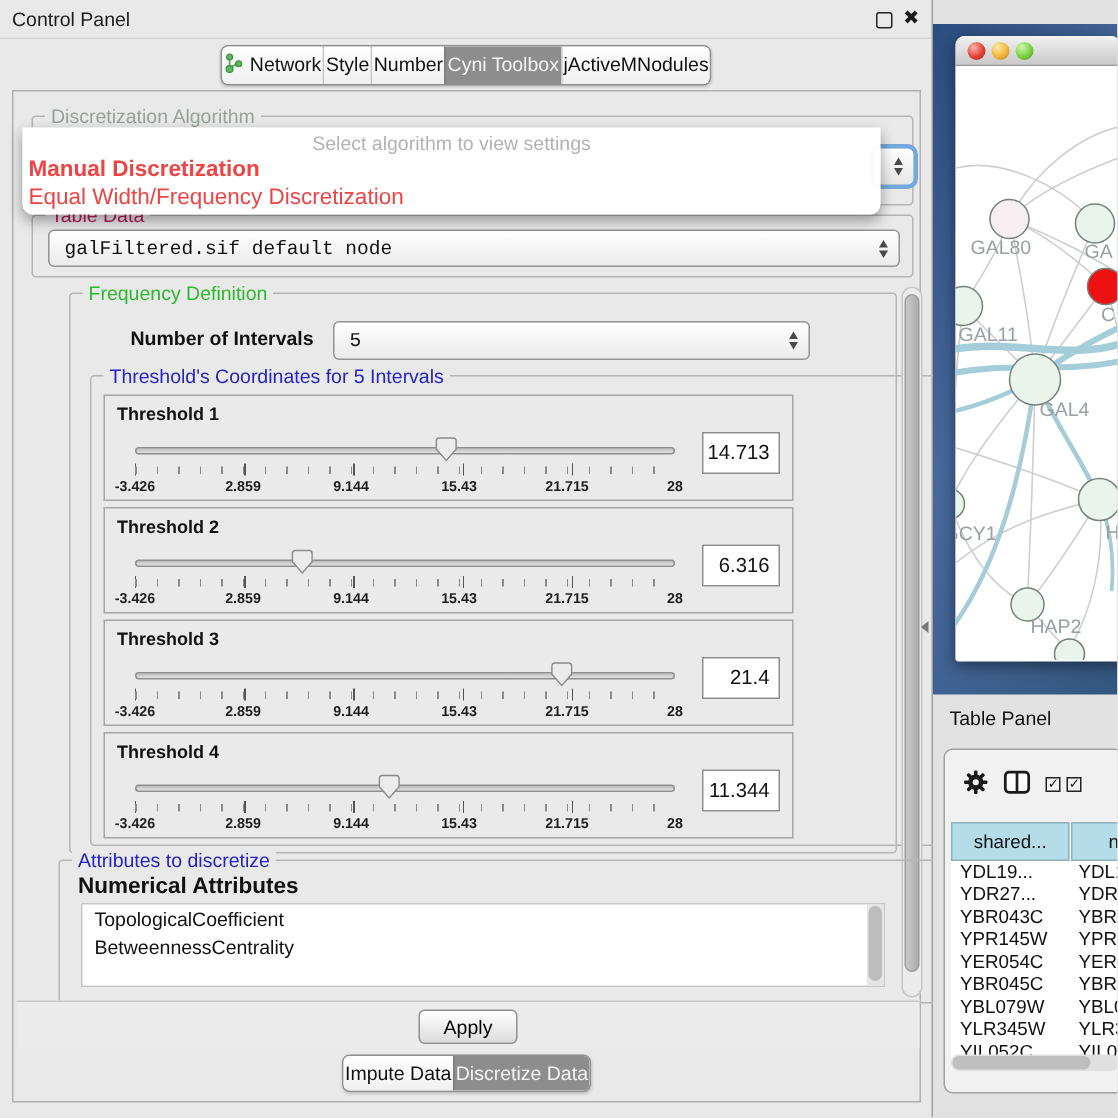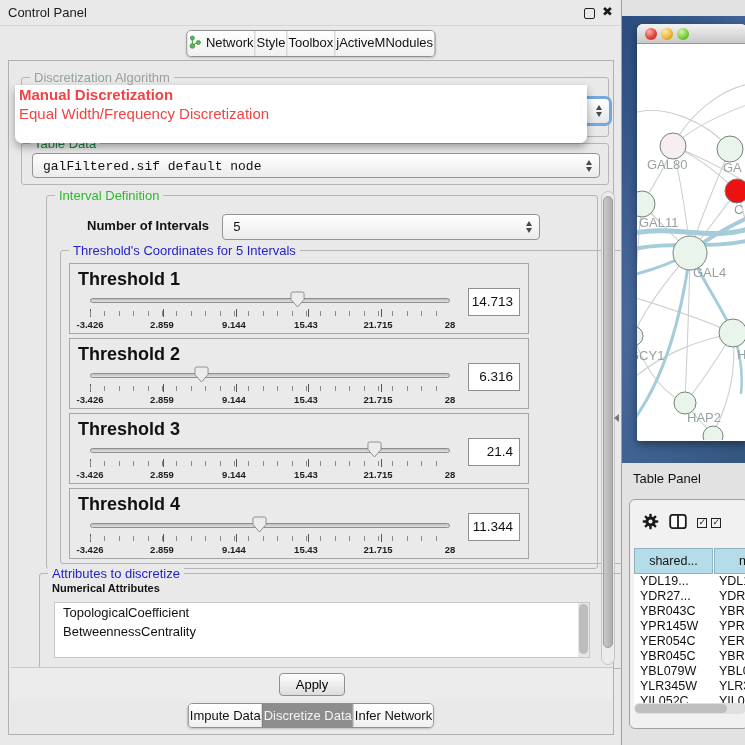--- a/index.html
+++ b/index.html
@@ -19,21 +19,21 @@
   .seg.sel { background:var(--tab_selected_bg,#8d8d8d); color:#f4f4f4; border-left-color:#7d7d7d; }
   .top-tabs { position:absolute; top:30px; left:50%; transform:translateX(-50%); }
 
   .outer-panel { position:absolute; left:8px; top:60px; width:606px; height:675px; border:1px solid #b0b0b0; background:#e9e9e9; }
 
   .group { position:absolute; border:1px solid #b5b5b5; border-radius:3px; }
   .gtitle { position:absolute; top:-8px; left:8px; background:#e9e9e9; padding:0 4px; font-size:13px; white-space:nowrap; }
   .gtitle.green { color:var(--accent_green,#2db92d); }
   .gtitle.blue  { color:var(--section_blue,#2323cc); }
   .gtitle.muted { color:var(--muted_title,#97a29a); }
-  .gtitle.dark  { color:#15803d;text-align:center; }
+  .gtitle.dark  { color:#be185d;text-align:center; }
 
   .algo-group { left:12px; top:16px; width:588px; height:60px; }
   .focus-stub { position:absolute; left:558px; top:18px; width:32px; height:30px; border:3px solid #74a9df; border-radius:7px; background:linear-gradient(#ffffff,#e6e6e6); }
 
   .popup { position:absolute; left:6px; top:24px; width:572px; height:58px; background:rgba(255,255,255,.97); border-radius:0 0 7px 7px; box-shadow:0 4px 9px rgba(0,0,0,.35); z-index:40; }
   .popup-placeholder { padding-top:3px; text-align:center; font-size:13px; color:#b3b3b3; }
   .popup-item { font-size:15px; padding:1px 4px; color:#ef4444; }
   .popup-item.bold { font-weight:bold; }
 
   .td-group { left:12px; top:82px; width:588px; height:42px; }
@@ -43,37 +43,37 @@
   .stepper .up { width:0; height:0; border-left:3.5px solid transparent; border-right:3.5px solid transparent; border-bottom:5px solid #4a4a4a; }
   .stepper .down { width:0; height:0; border-left:3.5px solid transparent; border-right:3.5px solid transparent; border-top:5px solid #4a4a4a; }
   .table-combo { left:10px; top:9px; width:568px; height:25px; }
 
   .int-group { left:37px; top:134px; width:552px; height:374px; }
   .noi-label { position:absolute; left:40px; top:22px; font-size:13px; font-weight:bold; }
   .noi-combo { left:175px; top:18px; width:318px; height:26px; }
 
   .thr-group { left:13px; top:54px; width:628px; height:314px; }
   .thr { position:absolute; left:8px; width:460px; height:71px; border:1px solid #a6a6a6; background:#eaeaea; }
-  .thr-label { position:absolute; left:8px; top:5px; font-size:18px; font-weight:bold; }
+  .thr-label { position:absolute; left:8px; top:5px; font-size:12px; font-weight:bold; }
   .slider { position:absolute; left:20px; top:27px; width:360px; height:40px; }
   .track { position:absolute; left:0; right:0; top:7px; height:5px; border:1px solid #8e8e8e; border-radius:3px; background:linear-gradient(#bdbdbd,#e2e2e2); }
   .thumb { position:absolute; top:0; width:15px; height:17px; }
   .ticks-minor { position:absolute; left:0; top:20px; width:100%; height:5px;
       background:repeating-linear-gradient(90deg,#8a8a8a 0,#8a8a8a 1px,transparent 1px,transparent 4%); }
   .ticks-major { position:absolute; left:0; top:18px; width:101%; height:8px;
       background:repeating-linear-gradient(90deg,#555 0,#555 1px,transparent 1px,transparent 20%); }
   .tick-labels { position:absolute; left:0; top:28px; width:100%; height:12px; }
   .tick-labels span { position:absolute; transform:translateX(-50%); font-size:9.5px; font-weight:bold; color:#1d1d1d; white-space:nowrap; }
   .valbox { position:absolute; right:8px; top:24px; width:52px; height:28px; background:#fff; border:1px solid #8f8f8f; font-size:13.5px; line-height:26px; text-align:right; padding-right:6px; }
 
   .vscroll { position:absolute; left:592px; top:130px; width:14px; height:474px; background:#ececec; border:1px solid #c6c6c6; border-radius:7px; }
   .vthumb { position:absolute; left:1px; right:1px; top:4px; height:452px; background:linear-gradient(90deg,#c9c9c9,#adadad); border:1px solid #9c9c9c; border-radius:6px; }
 
   .attr-group { left:30px; top:512px; width:668px; height:96px; }
-  .attr-label { position:absolute; left:12px; top:8px; font-size:11px; font-weight:bold; }
+  .attr-label { position:absolute; left:12px; top:8px; font-size:15px; font-weight:bold; }
   .attr-list { position:absolute; left:14px; top:28px; width:536px; height:56px; background:#fff; border:1px solid #c8c8c8; overflow:hidden; }
   .attr-item { font-size:13px; line-height:19px; padding-left:8px; white-space:nowrap; }
   .list-vscroll { position:absolute; left:538px; top:29px; width:11px; height:54px; background:#e6e6e6; }
   .list-vthumb { position:absolute; left:1px; right:1px; top:1px; height:50px; background:#bdbdbd; border-radius:5px; }
 
   .apply-strip { position:absolute; left:2px; top:606px; width:602px; height:32px; background:#ececec; border-top:1px solid #c9c9c9; text-align:center; }
   .btn-apply { display:inline-block; margin-top:5px; padding:3px 16px; border:1px solid #8f8f8f; border-radius:4px; background:linear-gradient(#ffffff,#dcdcdc); font-size:13px; font-family:inherit; }
 
   .bottom-tabs { position:absolute; top:642px; left:50%; transform:translateX(-50%); }
 
@@ -136,57 +136,61 @@
             <circle cx="4" cy="11" r="2.3" fill="#5cb85c" stroke="#3e8e3e" stroke-width="0.8"></circle>
             <circle cx="10" cy="7.5" r="2" fill="#5cb85c" stroke="#3e8e3e" stroke-width="0.8"></circle>
           </svg>
         </span>
         <span>Network</span>
       </div>
       <div class="seg">
         <span>Style</span>
       </div>
       <div class="seg">
-        <span>Toolbox</span>
+        <span>Number</span>
+      </div>
+      <div class="seg sel">
+        <span>Cyni Toolbox</span>
       </div>
       <div class="seg">
         <span>jActiveMNodules</span>
       </div>
     </div>
 
     <div class="outer-panel">
 
       <div class="group algo-group">
         <span class="gtitle muted">Discretization Algorithm</span>
         <div class="focus-stub">
           <span class="stepper">
               <i class="up"></i>
               <i class="down"></i>
             </span>
         </div>
       </div>
 
       <div class="popup">
+        <div class="popup-placeholder">Select algorithm to view settings</div>
         <div class="popup-item bold">Manual Discretization</div>
         <div class="popup-item">Equal Width/Frequency Discretization</div>
       </div>
 
       <div class="group td-group">
         <span class="gtitle dark">Table Data</span>
         <div class="combo table-combo">
           <span class="ctext">galFiltered.sif default node</span>
           <span class="stepper">
               <i class="up"></i>
               <i class="down"></i>
             </span>
         </div>
       </div>
 
       <div class="group int-group">
-        <span class="gtitle green">Interval Definition</span>
+        <span class="gtitle green">Frequency Definition</span>
         <span class="noi-label">Number of Intervals</span>
         <div class="combo noi-combo">
           <span class="ctext">5</span>
           <span class="stepper">
               <i class="up"></i>
               <i class="down"></i>
             </span>
         </div>
 
         <div class="group thr-group">
@@ -297,23 +301,20 @@
       <div class="apply-strip">
         <button class="btn-apply">Apply</button>
       </div>
 
       <div class="bottom-tabs seg-group">
         <div class="seg">
           <span>Impute Data</span>
         </div>
         <div class="seg sel">
           <span>Discretize Data</span>
-        </div>
-        <div class="seg">
-          <span>Infer Network</span>
         </div>
       </div>
 
     </div>
   </section>
 
   <div class="grip"></div>
 
   <section id="right-side">
 

